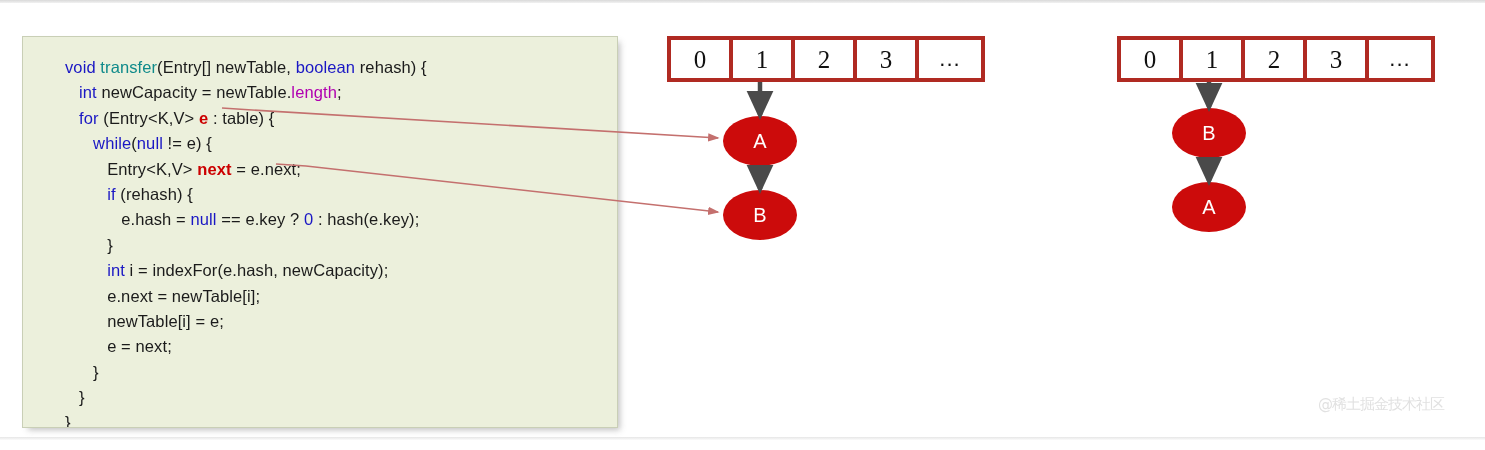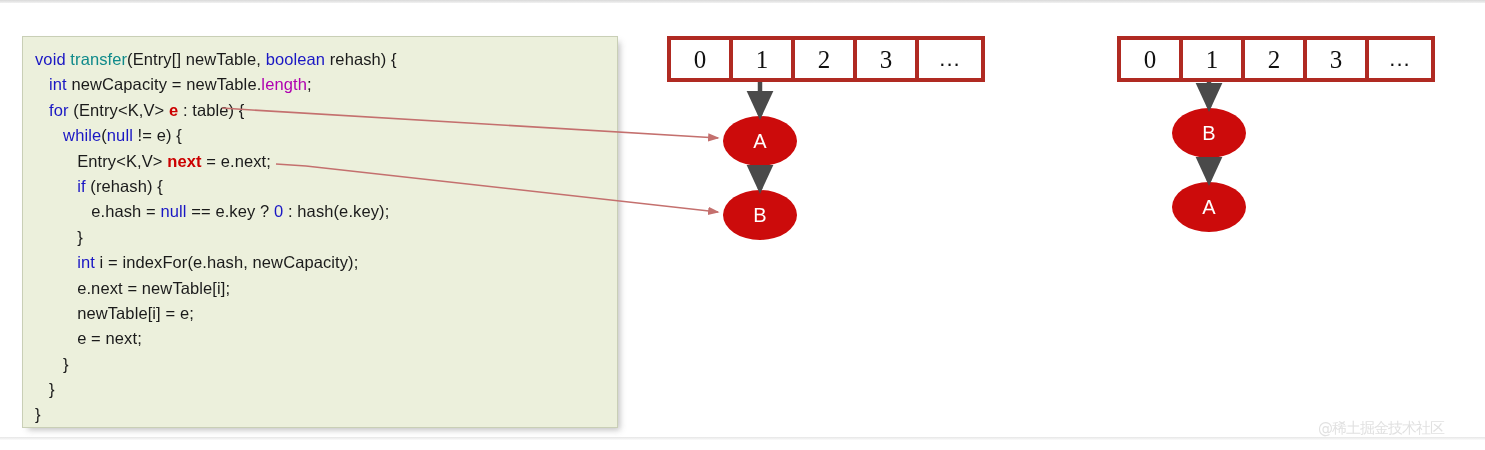--- a/index.html
+++ b/index.html
@@ -37,27 +37,28 @@
     top: 36px;
     width: 596px;
     height: 392px;
     background: #ecf0dc;
     border: 1px solid #c9cfb6;
     box-shadow: 4px 4px 6px -2px rgba(120,120,120,0.45);
     box-sizing: border-box;
     overflow: hidden;
   }
   .code-body {
-    padding: 10px 0 0 12px;
+    padding: 18px 0 0 12px;
     font-family: "Liberation Sans", sans-serif;
     font-size: 16.5px;
     line-height: 25.4px;
     color: #1b1b1b;
     white-space: pre;
     letter-spacing: 0.1px;
+    margin-left: 30px;
   }
   .code-line { display: block; height: 25.4px; }
   .kw   { color: #1a17c4; }          
   .fn   { color: #0f8a8a; }          
   .fld  { color: #b000b0; text-align: right; }          
   .var  { color: #cc0000; font-weight: bold; }  
   .num  { color: #1a17c4; }          
 
   
   .diagram { position: absolute; top: 0; }
@@ -102,21 +103,21 @@
     position: absolute;
     left: 0; top: 0;
     width: 1485px; height: 450px;
     pointer-events: none;
   }
 
   
   .watermark {
     position: absolute;
     left: 1318px;
-    top: 419px;
+    top: 395px;
     font-size: 15px;
     color: #cfcfcf;
     opacity: 0.62;
     font-family: "DejaVu Sans", sans-serif;
     white-space: nowrap;
     letter-spacing: -1px;
   }
 </style>
 </head>
 <body>

